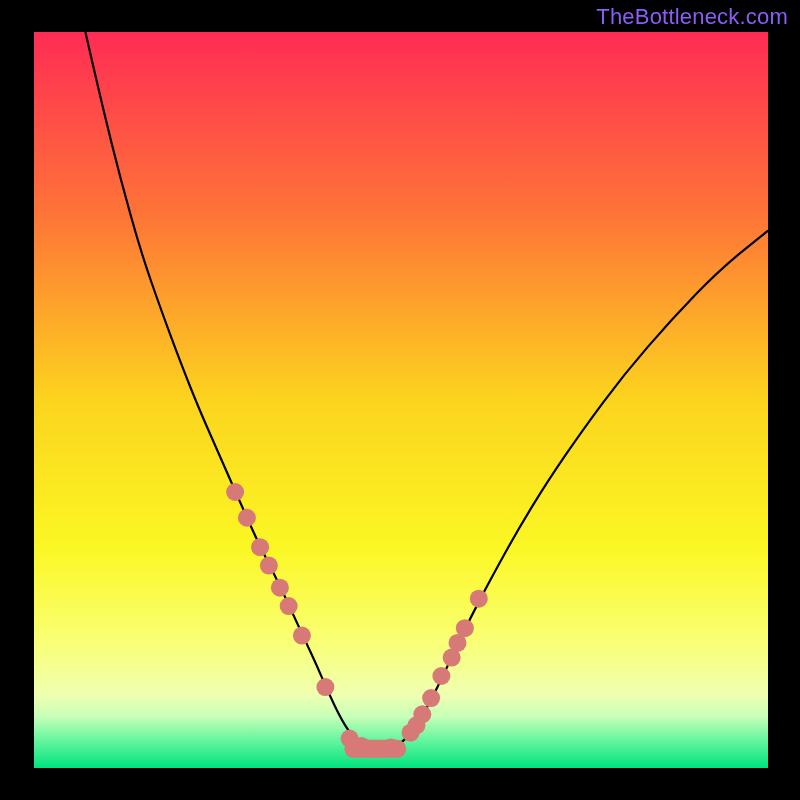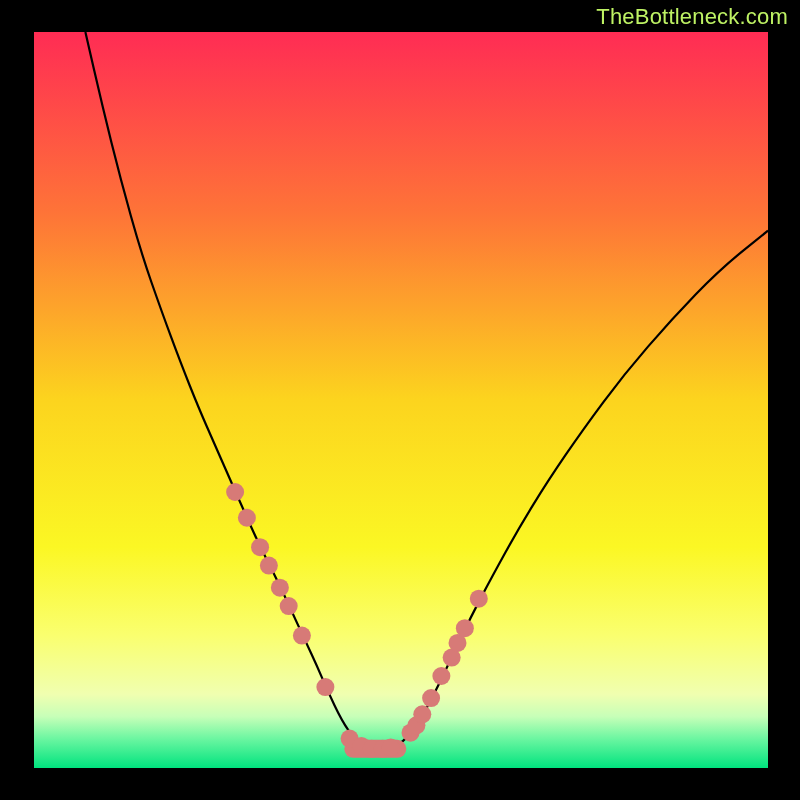--- a/index.html
+++ b/index.html
@@ -12,21 +12,21 @@
   }
   #stage {
     position: relative;
     width: 800px;
     height: 800px;
   }
   #watermark {
     position: absolute;
     top: 4px;
     right: 12px;
-    color: #bef264;
+    color: #8b5cf6;
     font-family: Arial, Helvetica, sans-serif;
     font-size: 22px;
     z-index: 5;
     letter-spacing: 0.2px;
   }
   svg {
     position: absolute;
     left: 0;
     top: 0;
   }

